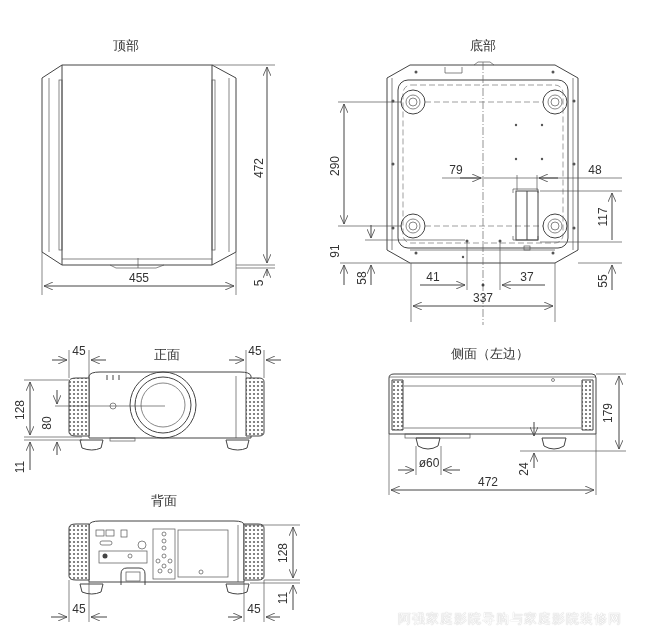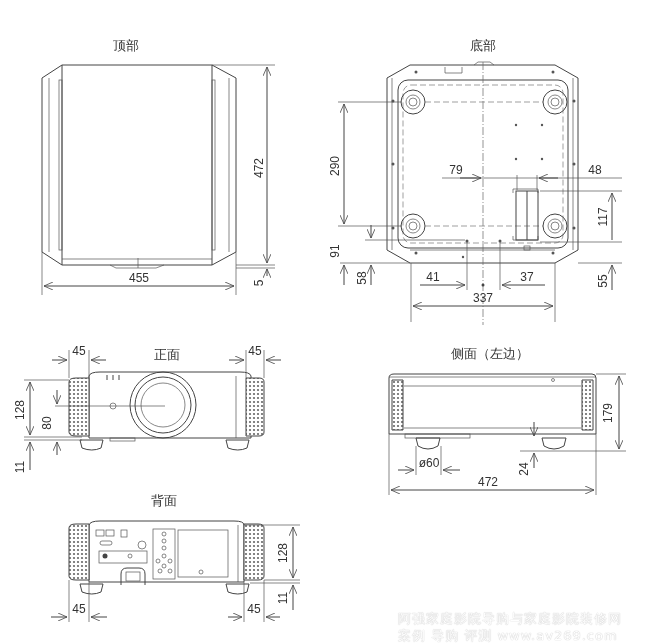--- a/index.html
+++ b/index.html
@@ -287,14 +287,13 @@
     <line class="thin" x1="244" y1="582" x2="244" y2="622"></line>
     <line class="thin" x1="264" y1="580" x2="264" y2="622"></line>
     <line class="ln" x1="228" y1="617" x2="242" y2="617" marker-end="url(#arr)"></line>
     <line class="ln" x1="280" y1="617" x2="266" y2="617" marker-end="url(#arr)"></line>
     <text class="dim" x="254" y="613" text-anchor="middle">45</text>
   </g>
 </svg>
 
 <div class="wm">
   <div>阿强家庭影院导购与家庭影院装修网</div>
-  <div>案例 导购 评测  www.av269.com</div>
 </div>
 
 </body></html>

